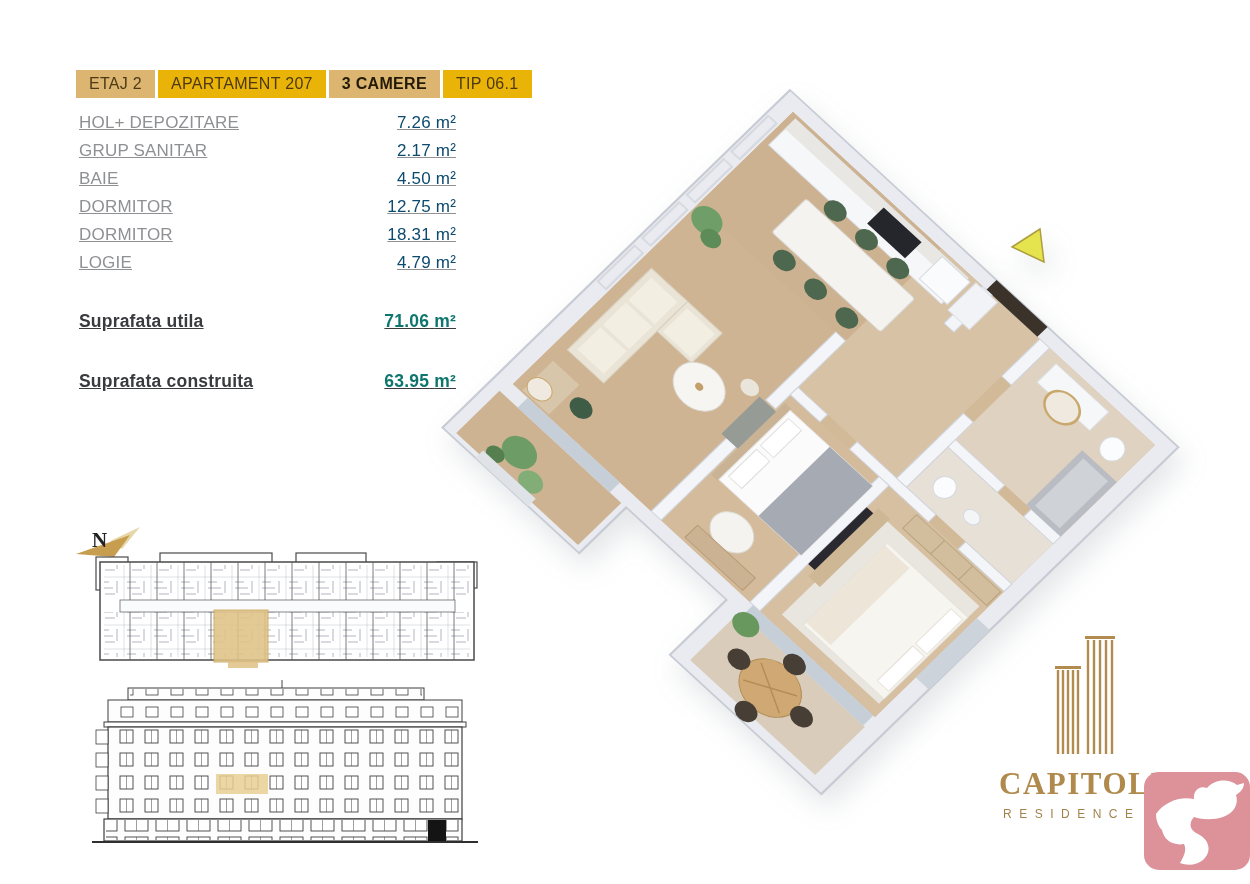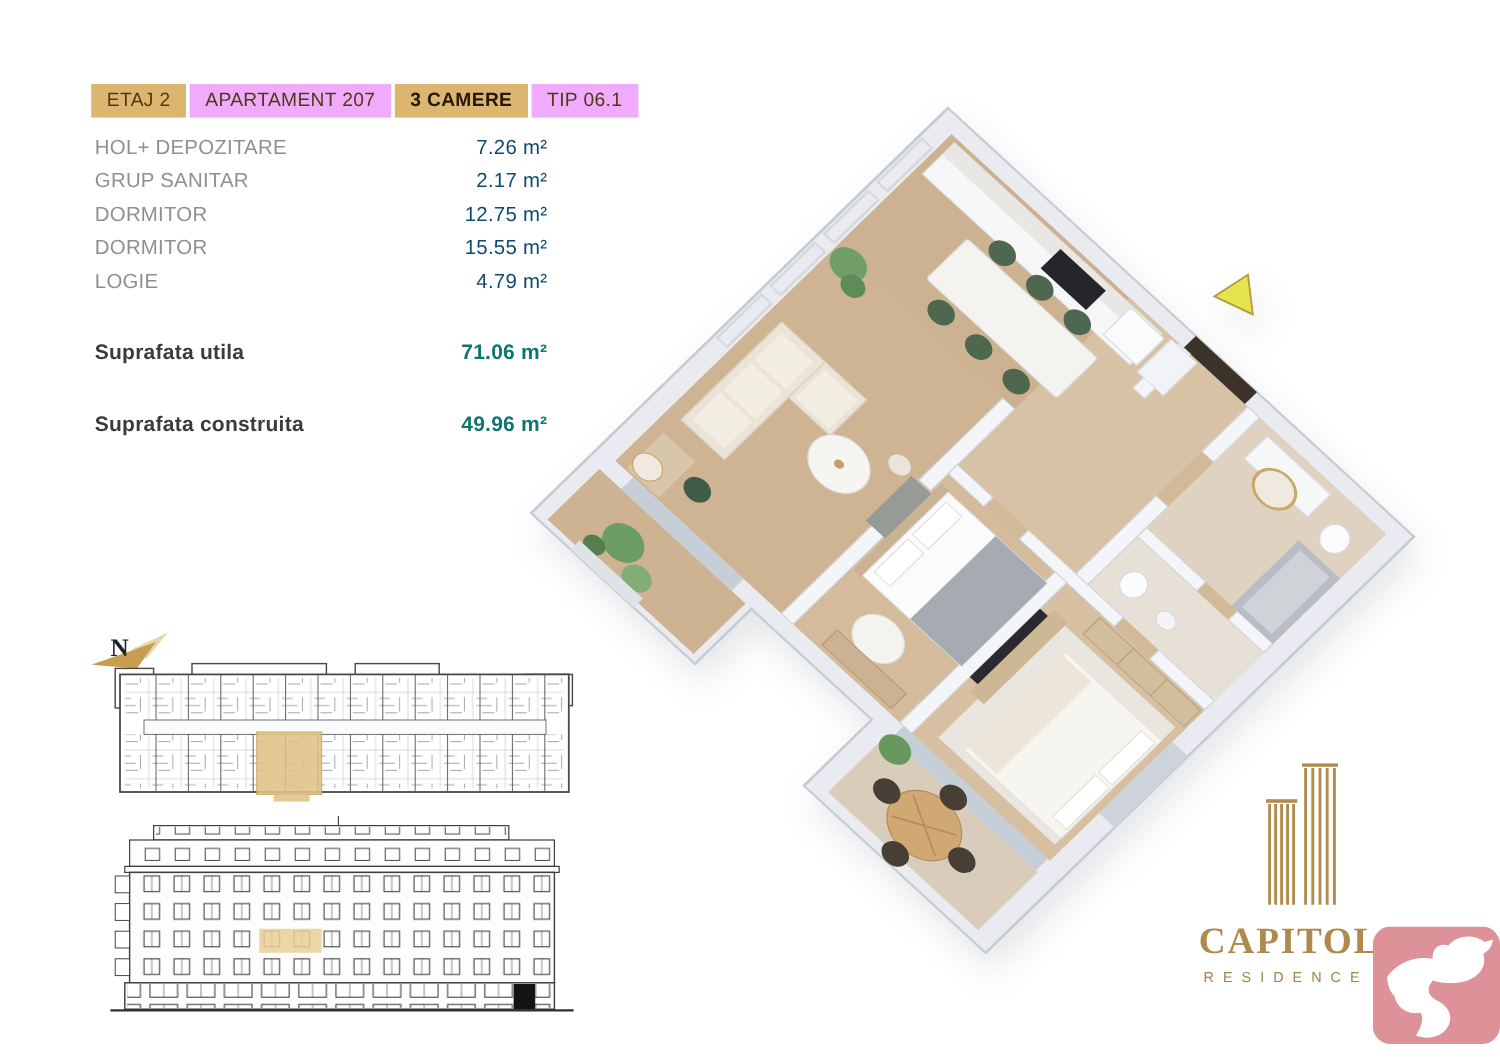--- a/index.html
+++ b/index.html
@@ -2,26 +2,26 @@
 <html><head>
 <meta charset="utf-8">
 <style>
   html,body{margin:0;padding:0;background:#fff;}
   .page{position:relative;width:1250px;height:884px;background:#ffffff;overflow:hidden;
         font-family:"Liberation Sans",sans-serif;}
   
   .tabs{position:absolute;left:76px;top:70px;display:flex;gap:3px;}
   .tab{height:28px;display:flex;align-items:center;padding:0 13px;font-size:16px;
        letter-spacing:.3px;color:#4d3a15;background:#dcb671;white-space:nowrap;}
-  .tab.dark{background:#f0abfc;}
+  .tab.dark{background:#eab308;}
   .tab.bold{font-weight:700;color:#231a06;}
   
   .areas{position:absolute;left:79px;top:113px;width:377px;}
   .arow{display:flex;justify-content:space-between;align-items:baseline;height:28px;
-        font-size:17px;color:#8f9094;letter-spacing:.2px;}
+        font-size:17px;color:#8f9094;letter-spacing:.2px;text-decoration:underline;}
   .arow .val{color:#0c4a6e;white-space:nowrap;}
   .arow.total{color:#3a3b3e;font-weight:700;height:30px;font-size:17.5px;margin-top:30px;}
   .arow.total .val{color:#0f766e;}
   
   .brand-name{position:absolute;left:999px;top:766px;width:220px;
         font-family:"Liberation Serif",serif;font-weight:700;font-size:31px;
         letter-spacing:1.5px;color:#b08a4c;}
   .brand-sub{position:absolute;left:1003px;top:807px;font-size:12px;
         letter-spacing:7.5px;color:#a2834e;}
   .scene{position:absolute;left:0;top:0;}
@@ -43,38 +43,42 @@
   <div class="areas">
     <div class="arow">
       <span>HOL+ DEPOZITARE</span>
       <span class="val"><span>7.26</span> <span>m²</span></span>
     </div>
     <div class="arow">
       <span>GRUP SANITAR</span>
       <span class="val"><span>2.17</span> <span>m²</span></span>
     </div>
     <div class="arow">
+      <span>BAIE</span>
+      <span class="val"><span>4.50</span> <span>m²</span></span>
+    </div>
+    <div class="arow">
       <span>DORMITOR</span>
       <span class="val"><span>12.75</span> <span>m²</span></span>
     </div>
     <div class="arow">
       <span>DORMITOR</span>
-      <span class="val"><span>15.55</span> <span>m²</span></span>
+      <span class="val"><span>18.31</span> <span>m²</span></span>
     </div>
     <div class="arow">
       <span>LOGIE</span>
       <span class="val"><span>4.79</span> <span>m²</span></span>
     </div>
     <div class="arow total">
       <span>Suprafata utila</span>
       <span class="val"><span>71.06</span> <span>m²</span></span>
     </div>
     <div class="arow total">
       <span>Suprafata construita</span>
-      <span class="val"><span>49.96</span> <span>m²</span></span>
+      <span class="val"><span>63.95</span> <span>m²</span></span>
     </div>
   </div>
 
   <svg class="scene" width="1250" height="884" viewBox="0 0 1250 884" style="filter:drop-shadow(6px 14px 14px rgba(90,98,115,.16));">
     <g transform="matrix(0.8227 0.7568 -0.6364 0.6182 793 112)">
 
       <path d="M-16 -16 L456 -16 L456 545 L272 545 L272 456 L150 456 L150 530 L-16 530 Z" fill="#e9ebf0" stroke="#c7cbd4" stroke-width="2"></path>
 
       <rect x="0" y="0" width="440" height="440" fill="#d2b998"></rect>
       <rect x="0" y="0" width="168" height="440" fill="#cfb494"></rect>

